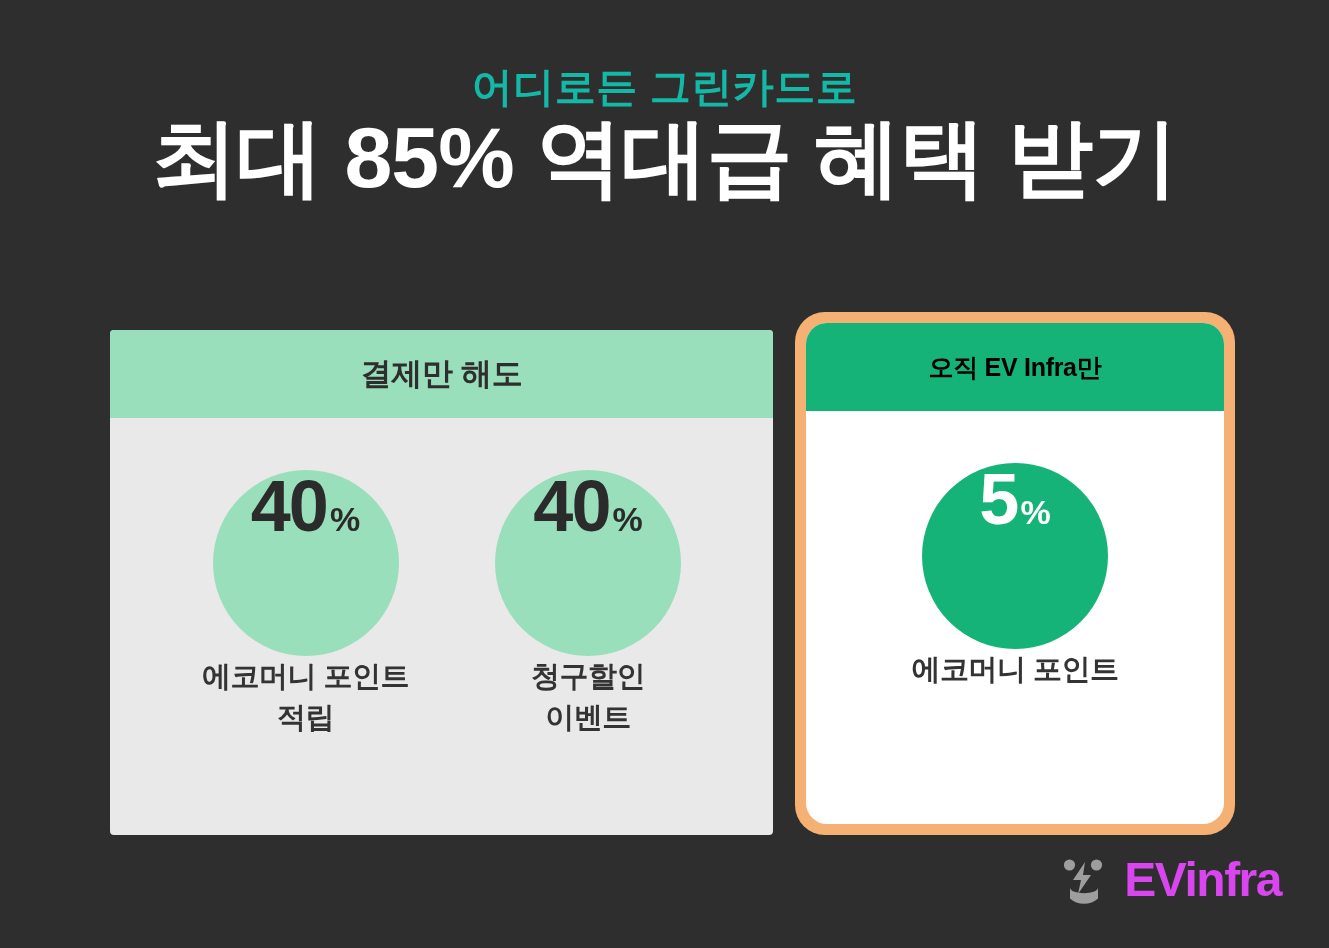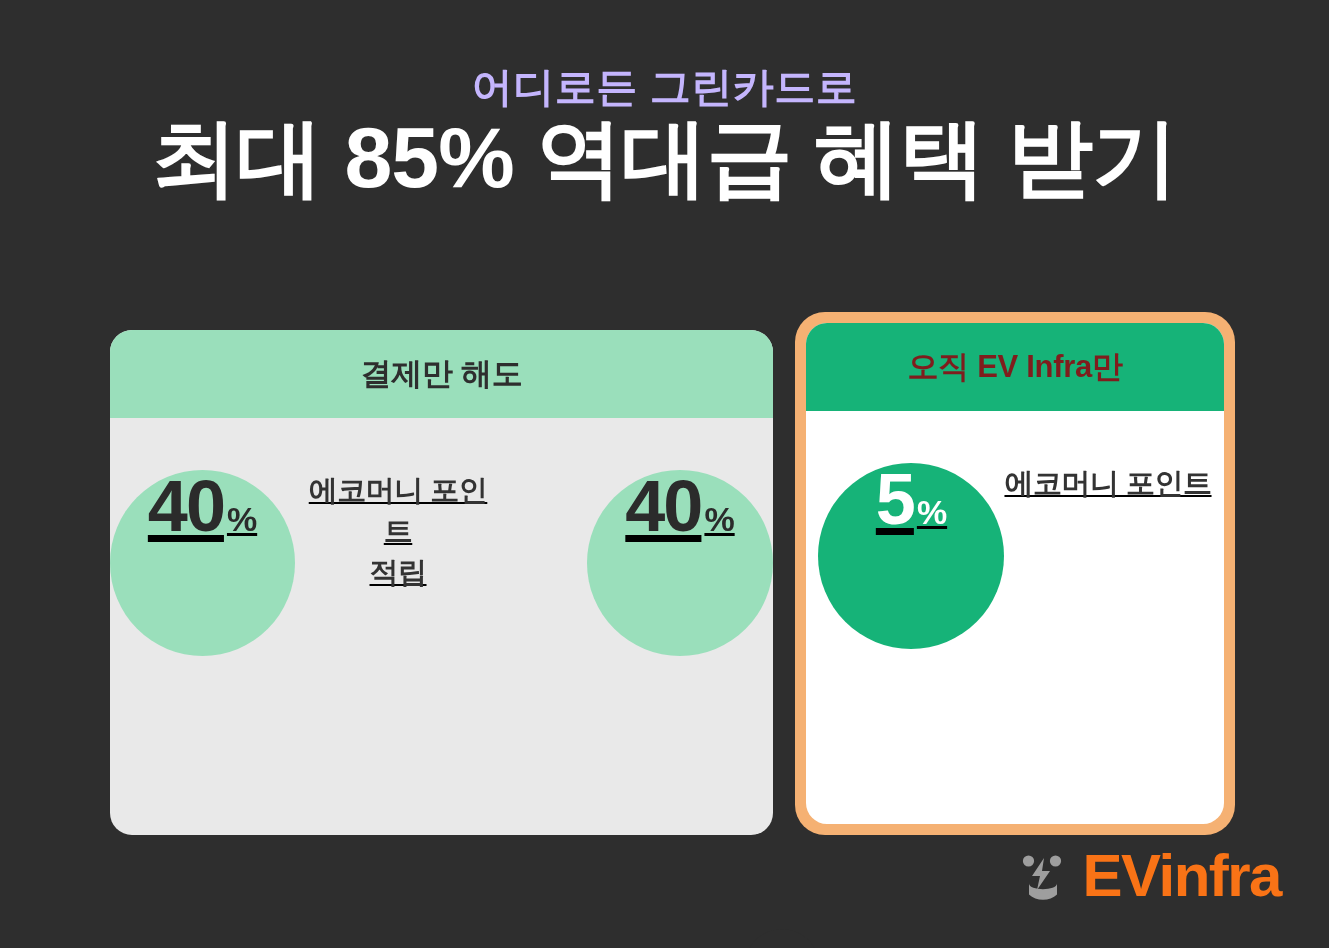--- a/index.html
+++ b/index.html
@@ -20,21 +20,21 @@
     position: absolute;
     top: 0;
     left: 0;
     width: 1329px;
     text-align: center;
   }
   .eyebrow {
     margin-top: 64px;
     font-size: 41px;
     font-weight: 700;
-    color: #c4b5fd;
+    color: #14b8a6;
     letter-spacing: 0.5px;
     line-height: 1.15;
   }
   .headline {
     margin-top: 1px;
     font-size: 86px;
     font-weight: 900;
     color: #ffffff;
     letter-spacing: -1px;
     line-height: 1.05;
@@ -51,21 +51,21 @@
   }
 
   
   .card-left {
     position: absolute;
     left: 110px;
     top: 18px;
     width: 663px;
     height: 505px;
     background: #e9e9e9;
-    border-radius: 22px;
+    border-radius: 4px;
     overflow: hidden;
     display: flex;
     flex-direction: column;
   }
   .card-left-header {
     height: 88px;
     background: #9adfbb;
     display: flex;
     align-items: center;
     justify-content: center;
@@ -107,39 +107,38 @@
     flex-direction: column;
   }
   .card-right-header {
     height: 88px;
     background: #16b378;
     display: flex;
     align-items: center;
     justify-content: center;
   }
   .card-right-header-text {
-    font-size: 31px;
-    font-weight: 800;
-    color: #7f1d1d;
+    font-size: 25px;
+    font-weight: 800;
+    color: #000000;
     letter-spacing: -0.3px;
   }
   .card-right-body {
     flex: 1;
     display: flex;
     justify-content: center;
     align-items: flex-start;
     padding-top: 52px;
   }
 
   
   .benefit {
     display: flex;
-    flex-direction: row;
-    align-items: flex-start;
-    text-decoration: underline;
+    flex-direction: column;
+    align-items: center;
   }
   .bubble {
     width: 186px;
     height: 186px;
     border-radius: 50%;
     display: flex;
     align-items: baseline;
     justify-content: center;
   }
   .bubble-mint { background: #9adfbb; }
@@ -189,23 +188,23 @@
   .logo {
     position: absolute;
     right: 48px;
     bottom: 42px;
     display: flex;
     align-items: center;
     gap: 14px;
   }
   .logo-mark { display: block; }
   .logo-word {
-    font-size: 60px;
+    font-size: 48px;
     font-weight: 700;
-    color: #f97316;
+    color: #d946ef;
     letter-spacing: -1.5px;
     line-height: 1;
   }
 </style>
 </head>
 <body>
 
 <div class="header">
   <div class="eyebrow">어디로든 그린카드로</div>
   <div class="headline">최대 85% 역대급 혜택 받기</div>
@@ -227,20 +226,24 @@
         <div class="benefit-label">
           <div>에코머니 포인트</div>
           <div>적립</div>
         </div>
       </div>
 
       <div class="benefit">
         <div class="bubble bubble-mint">
           <span class="bubble-value txt-dark">40</span>
           <span class="bubble-unit txt-dark">%</span>
+        </div>
+        <div class="benefit-label">
+          <div>청구할인</div>
+          <div>이벤트</div>
         </div>
       </div>
 
     </div>
   </div>
 
   <div class="plus-badge">
     <svg width="40" height="40" viewBox="0 0 40 40">
       <rect x="16.2" y="5" width="7.6" height="30" fill="#ffffff"></rect>
       <rect x="5" y="16.2" width="30" height="7.6" fill="#ffffff"></rect>

